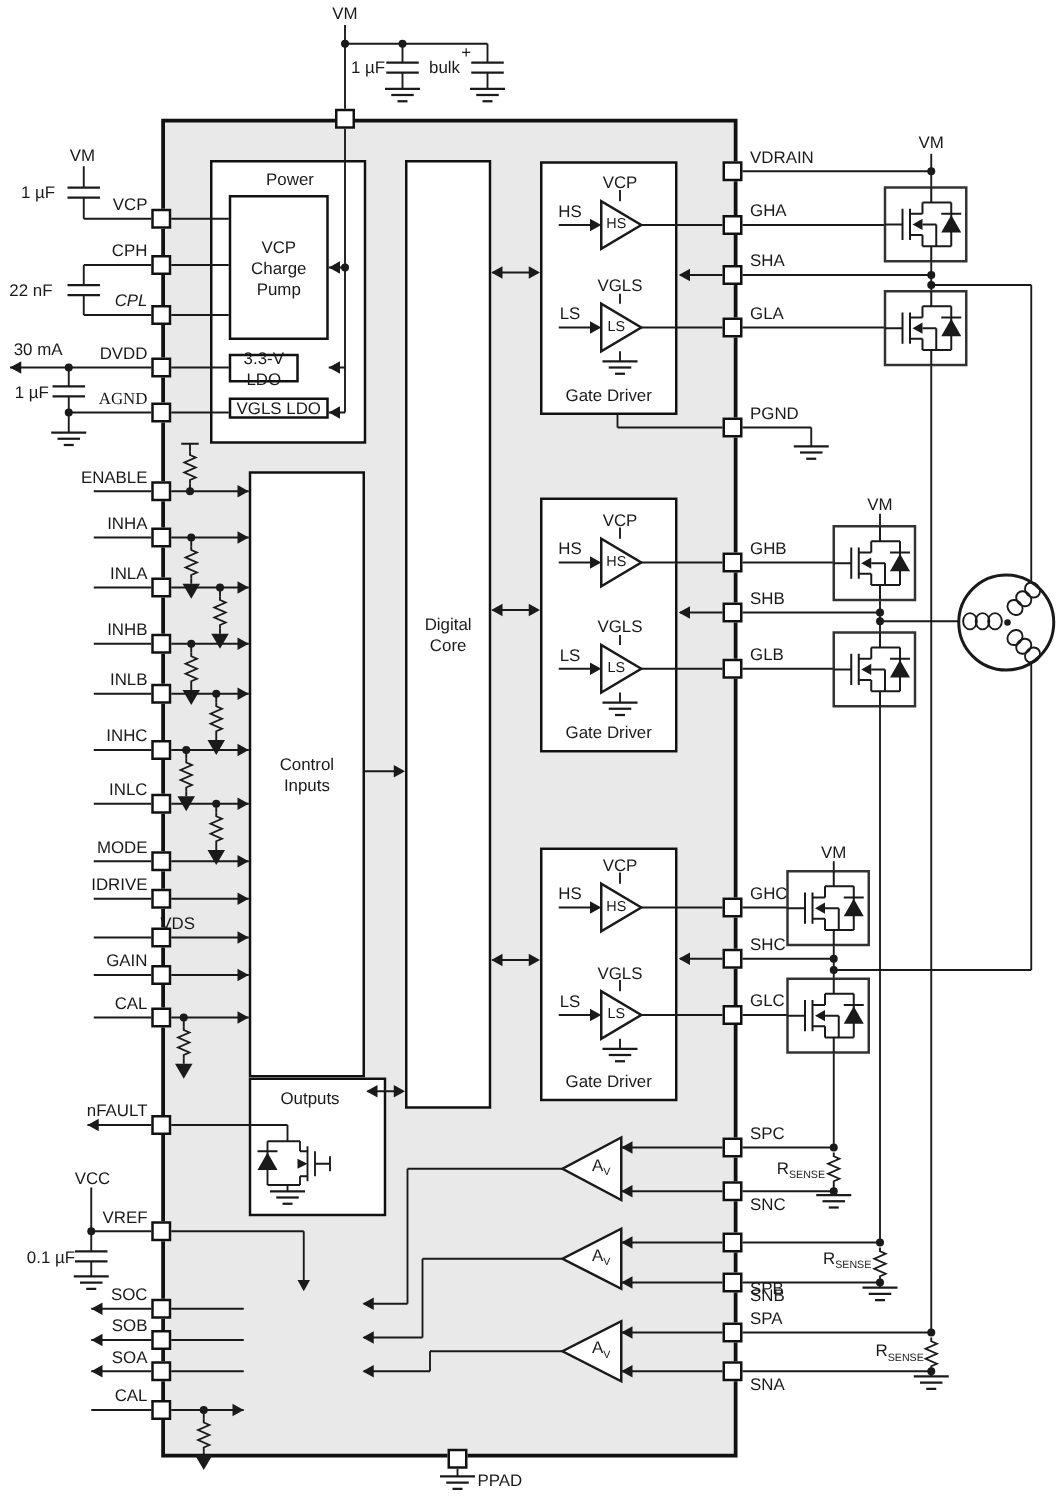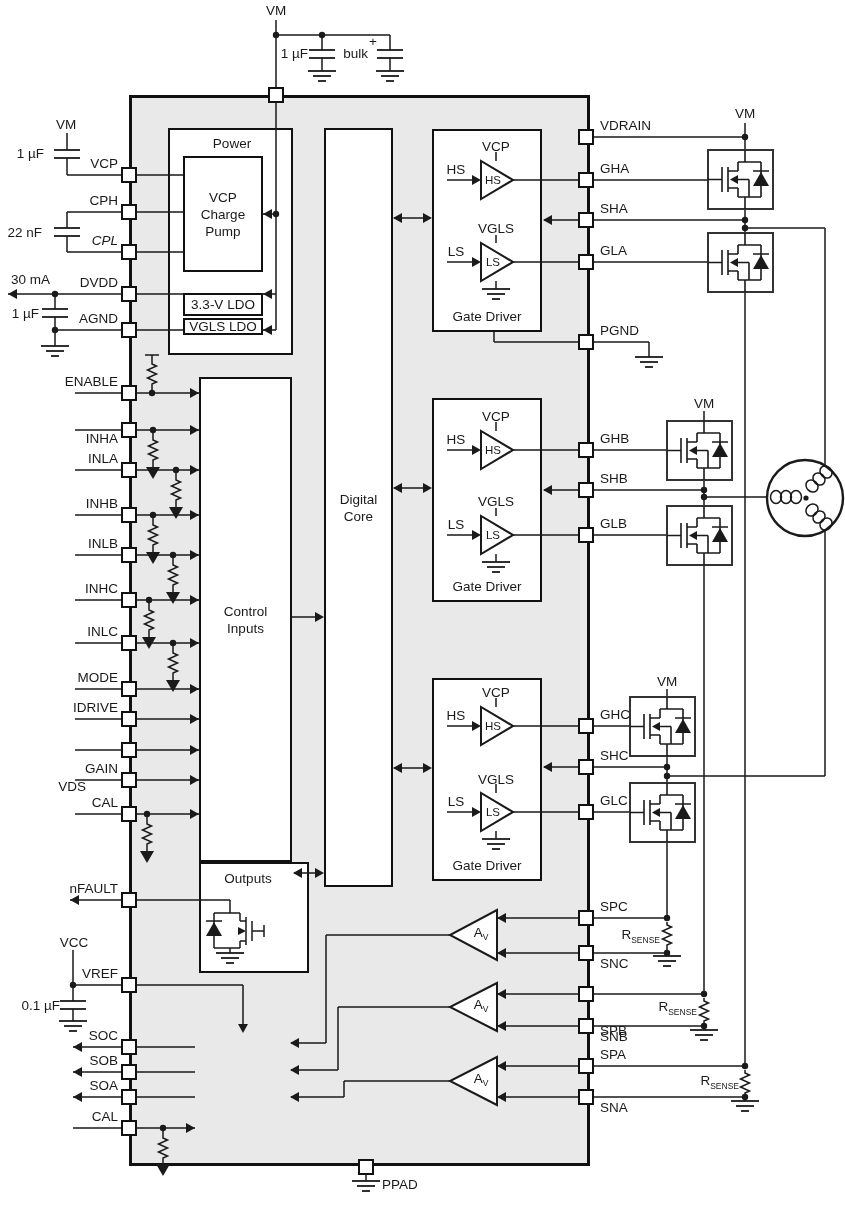--- a/index.html
+++ b/index.html
@@ -27,21 +27,21 @@
   <div class="chip under" style="left:129px;top:95px;width:461px;height:1071px;"></div>
 
   <div class="box under" style="left:168px;top:128px;width:125px;height:227px;">
     <div class="lbl" style="left:62px;top:6px;transform:translateX(-50%);">Power</div>
   </div>
   <div class="box under" style="left:183px;top:156px;width:80px;height:116px;">
     <div class="blk-label">VCP
 Charge
 Pump</div>
   </div>
-  <div class="box under" style="left:183px;top:293px;width:80px;height:23px;">
+  <div class="box under" style="left:183px;top:283px;width:56px;height:23px;">
     <div class="blk-label">3.3-V LDO</div>
   </div>
   <div class="box under" style="left:183px;top:318px;width:80px;height:17px;">
     <div class="blk-label">VGLS LDO</div>
   </div>
   <div class="box under" style="left:324px;top:128px;width:69px;height:759px;">
     <div class="blk-label">Digital
 Core</div>
   </div>
   <div class="box under" style="left:199px;top:377px;width:93px;height:485px;">
@@ -345,31 +345,31 @@
   <span class="lbl" style="right:803px;top:225px;">22 nF</span>
   <span class="lbl" style="right:795px;top:272px;">30 mA</span>
   <span class="lbl" style="right:806px;top:306px;">1 µF</span>
   <span class="lbl cx" style="left:74px;top:935px;">VCC</span>
   <span class="lbl" style="right:785px;top:998px;">0.1 µF</span>
 
   <span class="lbl ra" style="right:727px;top:156px;">VCP</span>
   <span class="lbl ra" style="right:727px;top:193px;">CPH</span>
   <span class="lbl ra" style="right:727px;top:233px;font-style:italic;">CPL</span>
   <span class="lbl ra" style="right:727px;top:275px;">DVDD</span>
-  <span class="lbl ra" style="right:727px;top:311px;">AGND</span>
+  <span class="lbl ra" style="right:727px;top:311px;font-family:Liberation Serif, serif;">AGND</span>
   <span class="lbl ra" style="right:727px;top:374px;">ENABLE</span>
-  <span class="lbl ra" style="right:727px;top:431px;margin-left:24px;">INHA</span>
+  <span class="lbl ra" style="right:727px;top:411px;margin-left:24px;">INHA</span>
   <span class="lbl ra" style="right:727px;top:451px;">INLA</span>
   <span class="lbl ra" style="right:727px;top:496px;">INHB</span>
   <span class="lbl ra" style="right:727px;top:536px;">INLB</span>
   <span class="lbl ra" style="right:727px;top:581px;">INHC</span>
   <span class="lbl ra" style="right:727px;top:624px;">INLC</span>
   <span class="lbl ra" style="right:727px;top:670px;">MODE</span>
   <span class="lbl ra" style="right:727px;top:700px;">IDRIVE</span>
-  <span class="lbl ra" style="right:759px;top:731px;margin-top:48px;">VDS</span>
+  <span class="lbl ra" style="right:689px;top:731px;">VDS</span>
   <span class="lbl ra" style="right:727px;top:761px;">GAIN</span>
   <span class="lbl ra" style="right:727px;top:795px;">CAL</span>
   <span class="lbl ra" style="right:727px;top:881px;">nFAULT</span>
   <span class="lbl ra" style="right:727px;top:966px;">VREF</span>
   <span class="lbl ra" style="right:727px;top:1028px;">SOC</span>
   <span class="lbl ra" style="right:727px;top:1053px;">SOB</span>
   <span class="lbl ra" style="right:727px;top:1078px;">SOA</span>
   <span class="lbl ra" style="right:727px;top:1109px;">CAL</span>
 
   <span class="lbl" style="left:600px;top:118px;">VDRAIN</span>

